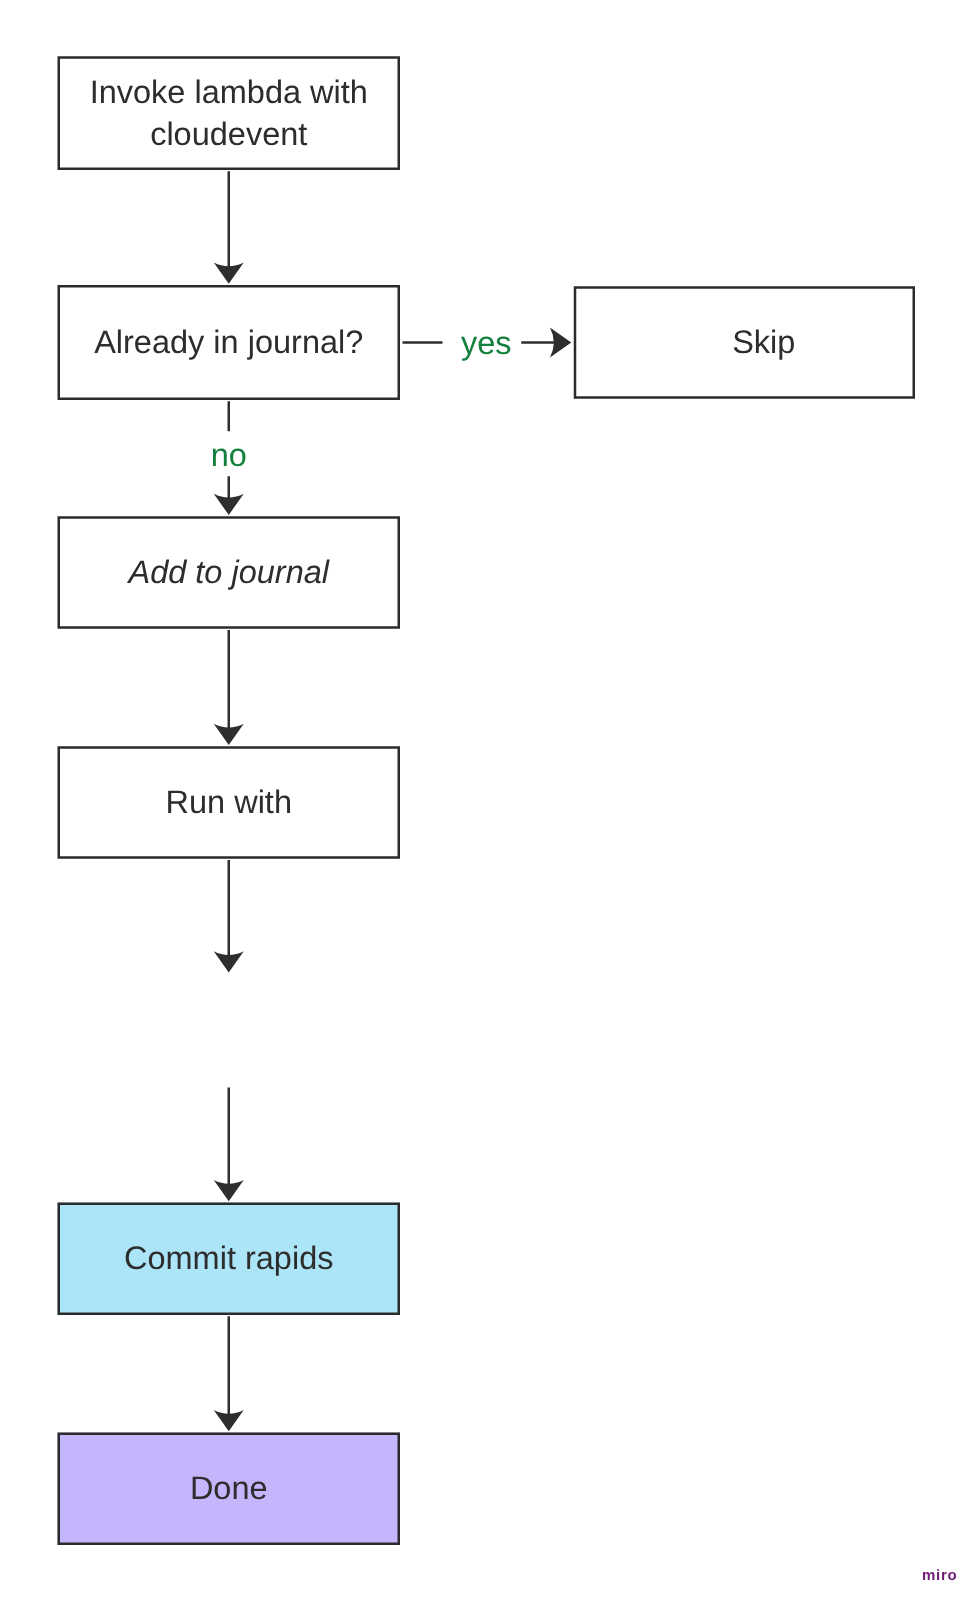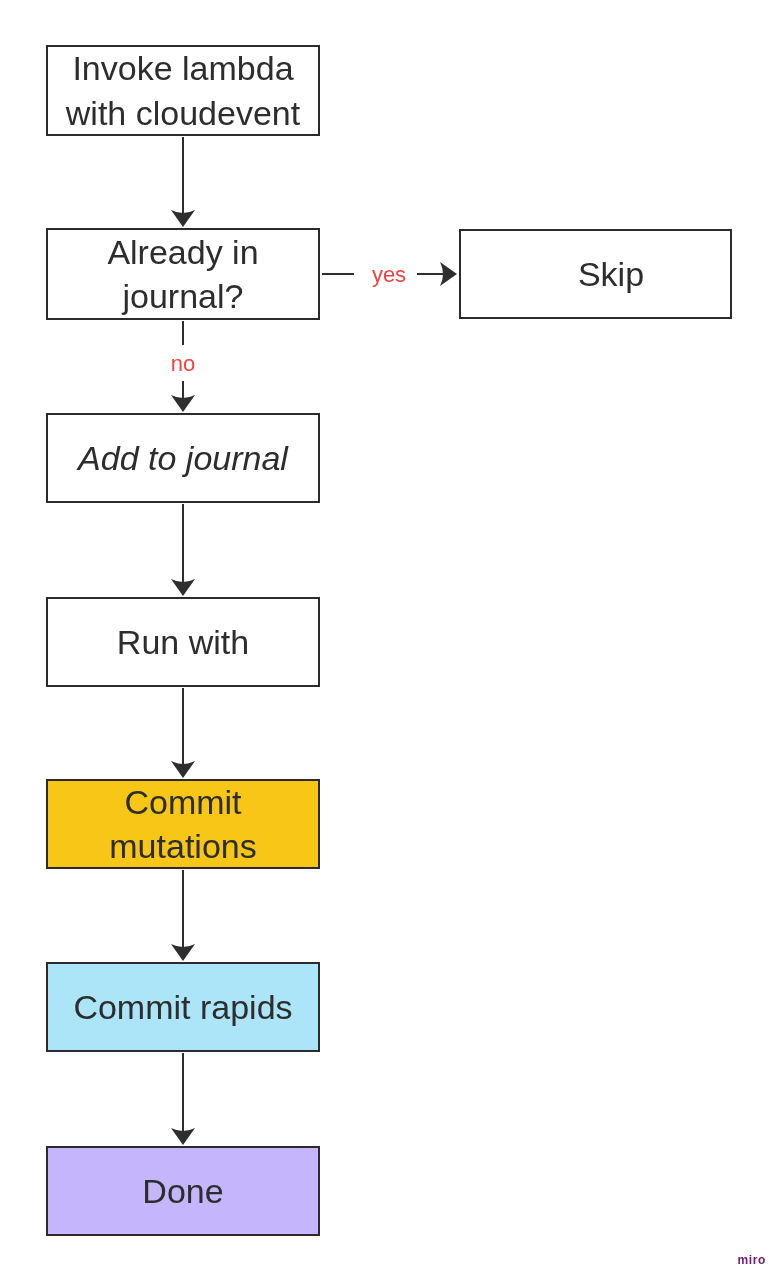--- a/index.html
+++ b/index.html
@@ -25,38 +25,38 @@
   }
   .node {
     position: absolute;
     box-sizing: border-box;
     border: 2px solid #2b2b2b;
     background: #ffffff;
     display: flex;
     align-items: center;
     justify-content: center;
     text-align: center;
-    font-size: 34px;
+    font-size: 26px;
     line-height: 1.3;
     color: #2d2d2d;
     padding: 4px 12px;
   }
   .node-invoke  { left: 46px;  top: 45px;   width: 274px; height: 91px; }
   .node-already { left: 46px;  top: 228px;  width: 274px; height: 92px; }
   .node-skip    { left: 459px; top: 229px;  width: 273px; height: 90px; }
   .node-add     { left: 46px;  top: 413px;  width: 274px; height: 90px; }
   .node-run     { left: 46px;  top: 597px;  width: 274px; height: 90px; }
   .node-mut     { left: 46px;  top: 779px;  width: 274px; height: 90px; }
   .node-rap     { left: 46px;  top: 962px;  width: 274px; height: 90px; text-align: center; }
   .node-done    { left: 46px;  top: 1146px; width: 274px; height: 90px; }
   .edge-label {
     position: absolute;
     transform: translate(-50%, -50%);
-    font-size: 22px;
-    color: #ef4444;
+    font-size: 26px;
+    color: #15803d;
     background: #ffffff;
     padding: 0 2px;
     white-space: nowrap;
   }
   .edge-label-yes { left: 389px; top: 275px; }
   .edge-label-no  { left: 183px; top: 364px; }
   .watermark {
     position: absolute;
     right: 13px;
     bottom: 16px;
@@ -96,21 +96,20 @@
 
     <line x1="183" y1="1053" x2="183" y2="1134" stroke-width="2" stroke="#2e2e2e"></line>
     <path d="M183,1145 L171,1128 Q183,1134 195,1128 Z" fill="#2e2e2e"></path>
   </svg>
 
   <div class="node node-invoke" style="background-color: rgb(255, 255, 255);">Invoke lambda with cloudevent</div>
   <div class="node node-already" style="background-color: rgb(255, 255, 255);">Already in journal?</div>
   <div class="node node-skip" style="background-color: rgb(255, 255, 255); padding-left: 43px;">Skip</div>
   <div class="node node-add" style="background-color: rgb(255, 255, 255); font-style: italic;">Add to journal</div>
   <div class="node node-run" style="background-color: rgb(255, 255, 255);">Run with</div>
-  <div class="node node-mut" style="background-color: rgb(248, 198, 23);">Commit mutations</div>
   <div class="node node-rap" style="background-color: rgb(172, 229, 248);">Commit rapids</div>
   <div class="node node-done" style="background-color: #c4b5fd;">Done</div>
 
   <div class="edge-label edge-label-yes">yes</div>
   <div class="edge-label edge-label-no">no</div>
 
   <a class="watermark">miro</a>
 
 </div>
 

